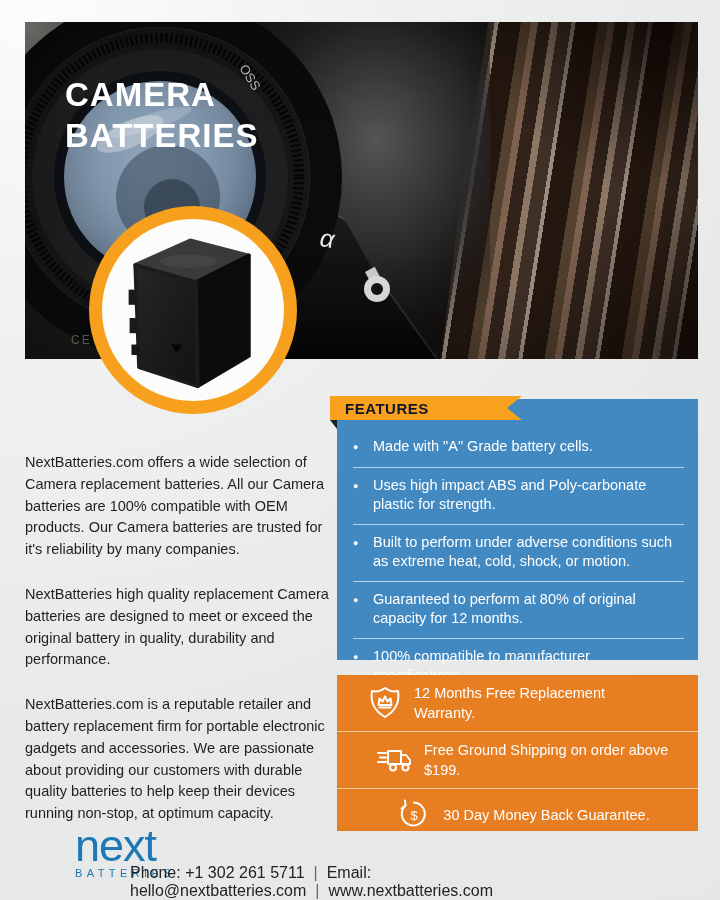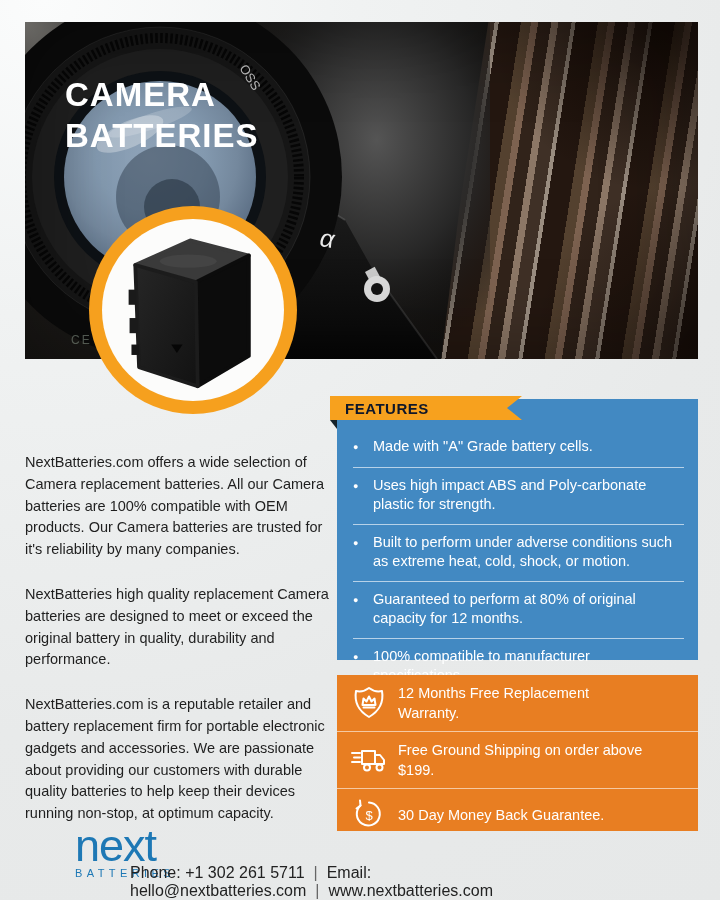--- a/index.html
+++ b/index.html
@@ -41,22 +41,22 @@
   .ribbon-fold{position:absolute;left:-7px;top:21px;width:7px;height:9px;background:#15222b;
                clip-path:polygon(0 0,100% 0,100% 100%);}
   .feature-list{list-style:none;margin:0;padding:30px 14px 0 16px;}
   .feature-list li{display:flex;gap:10px;color:#fff;font-size:14.5px;line-height:19.5px;
                    padding:8px 0 9px 0;}
   .feature-list li + li{border-top:1px solid rgba(255,255,255,.62);}
   .feature-list .dot{flex:0 0 10px;font-size:9px;line-height:19.5px;margin-top:1px;}
 
   
   .benefits{position:absolute;left:337px;top:675px;width:361px;height:156px;background:#e87e22;}
-  .benefit-row{display:flex;align-items:center;padding:8px 3px;min-height:36px;}
-  .benefit-row + .benefit-row{border-top:1px solid rgba(255,255,255,.58);}
+  .benefit-row{display:flex;align-items:center;padding:8px 19px;min-height:36px;}
+  .benefit-row + .benefit-row{border-top:1px solid rgba(255,255,255,.58);justify-content:center;}
   .benefit-icon{flex:0 0 58px;display:flex;justify-content:center;}
   .benefit-text{color:#fff;font-size:14.5px;line-height:20px;max-width:245px;}
 
   
   .logo{position:absolute;left:36px;top:826px;color:#1d78b5;margin-left:39px;}
   .logo-next{font-size:45px;line-height:40px;letter-spacing:-1px;}
   .logo-batteries{font-size:11px;letter-spacing:4.4px;margin-top:1px;}
   .contact{position:absolute;left:130px;top:864px;font-size:16px;color:#222;}
   .contact .pipe{color:#666;margin:0 9px;}
 </style>

